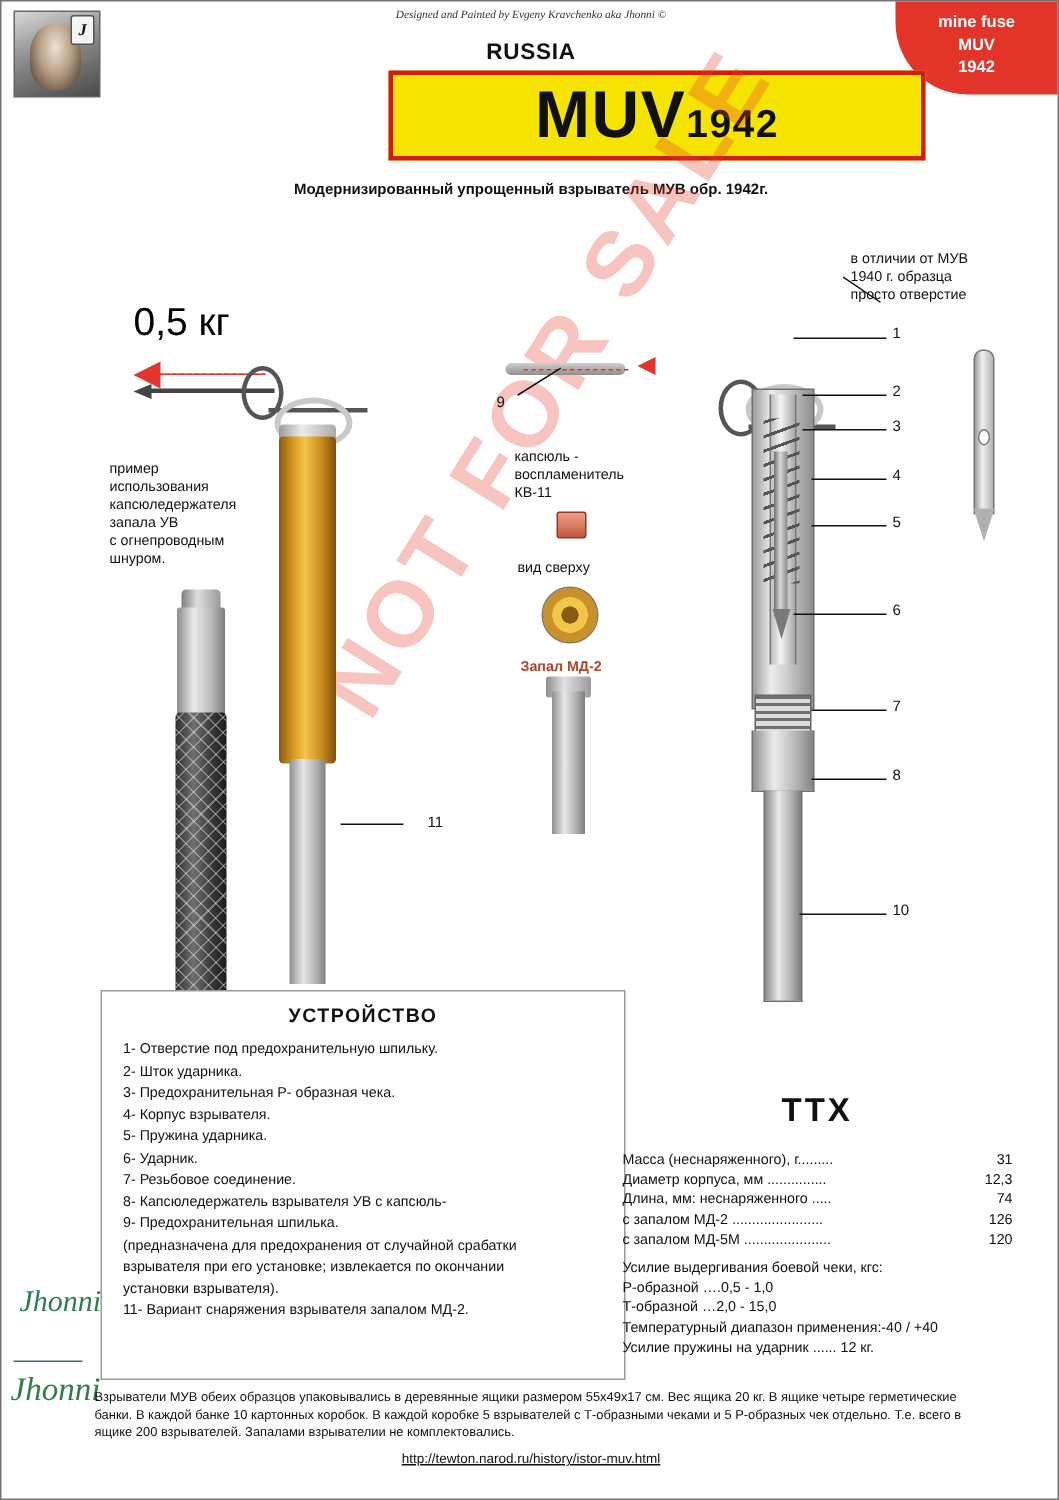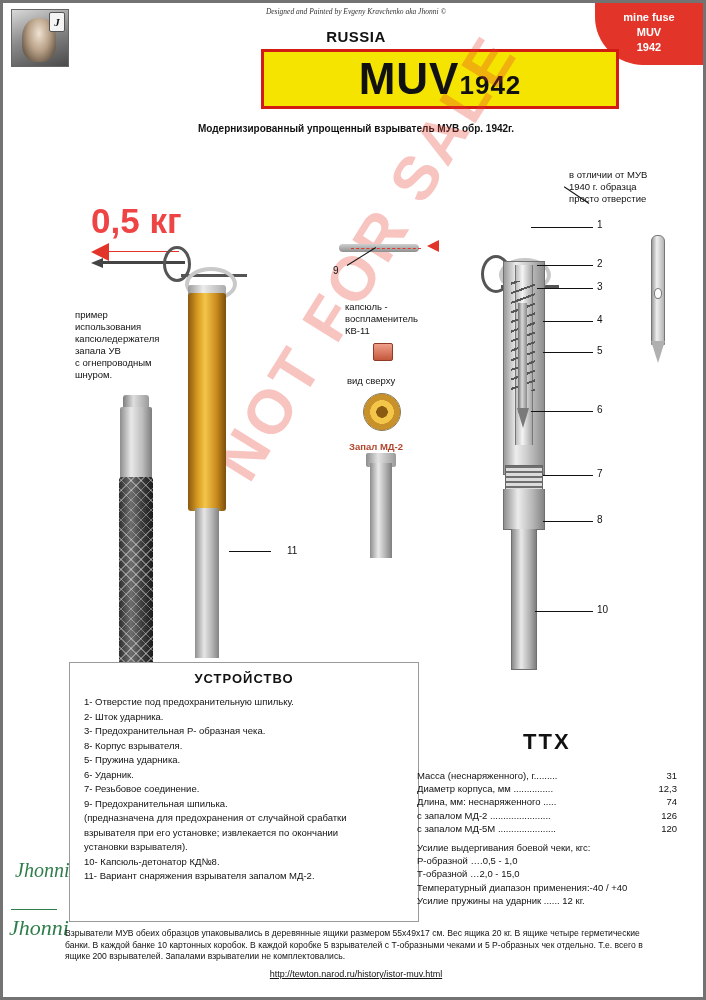--- a/index.html
+++ b/index.html
@@ -6,21 +6,21 @@
   body{
     width:706px;height:1000px;
     background:#ffffff;
     font-family:"Liberation Sans", sans-serif;
     color:#111;
     position:relative;
     overflow:hidden;
   }
   .page{
     position:absolute;left:0;top:0;width:706px;height:1000px;
-    border:3px solid #737373;
+    border:1px solid #737373;
     box-sizing:border-box;
     background:#fff;
   }
   .credit{
     position:absolute;top:4px;left:0;width:706px;text-align:center;
     font-size:7.5px;color:#333;font-style:italic;
     font-family:"Liberation Serif", serif;
   }
   
   .photo{
@@ -81,21 +81,21 @@
   .txt{position:absolute;font-size:9.5px;line-height:12px;color:#111;}
   .num{position:absolute;font-size:10px;color:#111;font-weight:normal;}
   .line{position:absolute;background:#111;height:1px;}
   .arrowL{
     position:absolute;width:0;height:0;
     border-top:9px solid transparent;border-bottom:9px solid transparent;
     border-right:18px solid #e3342a;
   }
   .weight{
     position:absolute;left:88px;top:198px;
-    font-size:35px;font-weight:bold;color:#ef4444;
+    font-size:26px;font-weight:normal;color:#000000;
   }
   
   .cord{
     position:absolute;left:116px;top:474px;width:34px;height:190px;
     background:linear-gradient(90deg,#2e2e2e,#6f6f6f 35%,#3a3a3a 70%,#1b1b1b);
     border-radius:3px;
   }
   .cord .mesh{
     position:absolute;left:0;top:0;width:100%;height:100%;
     background-image:
@@ -397,29 +397,29 @@
 
   <div class="line" style="left:532px;top:608px;width:58px;"></div>
   <div class="num" style="left:594px;top:601px;">10</div>
 
   <div class="devbox">
     <div class="devtitle">УСТРОЙСТВО</div>
     <div class="devlist">
       <div>1- Отверстие под предохранительную шпильку.</div>
       <div>2- Шток ударника.</div>
       <div>3- Предохранительная Р- образная чека.</div>
-      <div>8- Корпус взрывателя.</div>
+      <div>4- Корпус взрывателя.</div>
       <div>5- Пружина ударника.</div>
       <div>6- Ударник.</div>
       <div>7- Резьбовое соединение.</div>
+      <div>8- Капсюледержатель взрывателя УВ с капсюль-</div>
       <div>9- Предохранительная шпилька.</div>
       <div>(предназначена для предохранения от случайной срабатки</div>
       <div>взрывателя при его установке; извлекается по окончании</div>
       <div>установки взрывателя).</div>
-      <div>10- Капсюль-детонатор КД№8.</div>
       <div>11- Вариант снаряжения взрывателя запалом МД-2.</div>
     </div>
   </div>
 
   <div class="ttx-title">ТТХ</div>
   <div class="ttx">
     <div class="row">
       <span>Масса (неснаряженного), г.........</span>
       <span class="v">31</span>
     </div>

